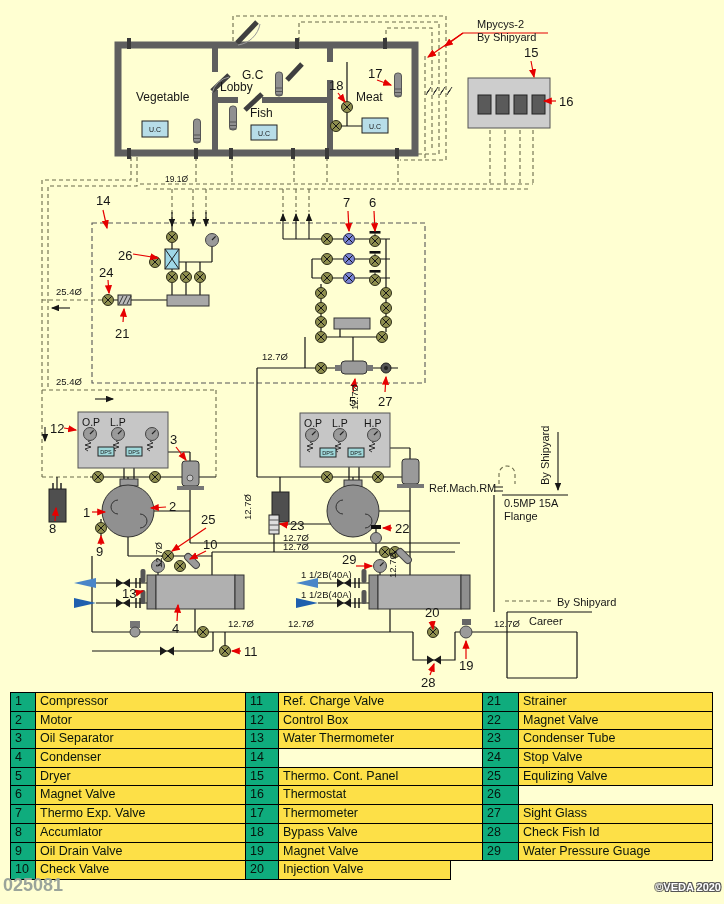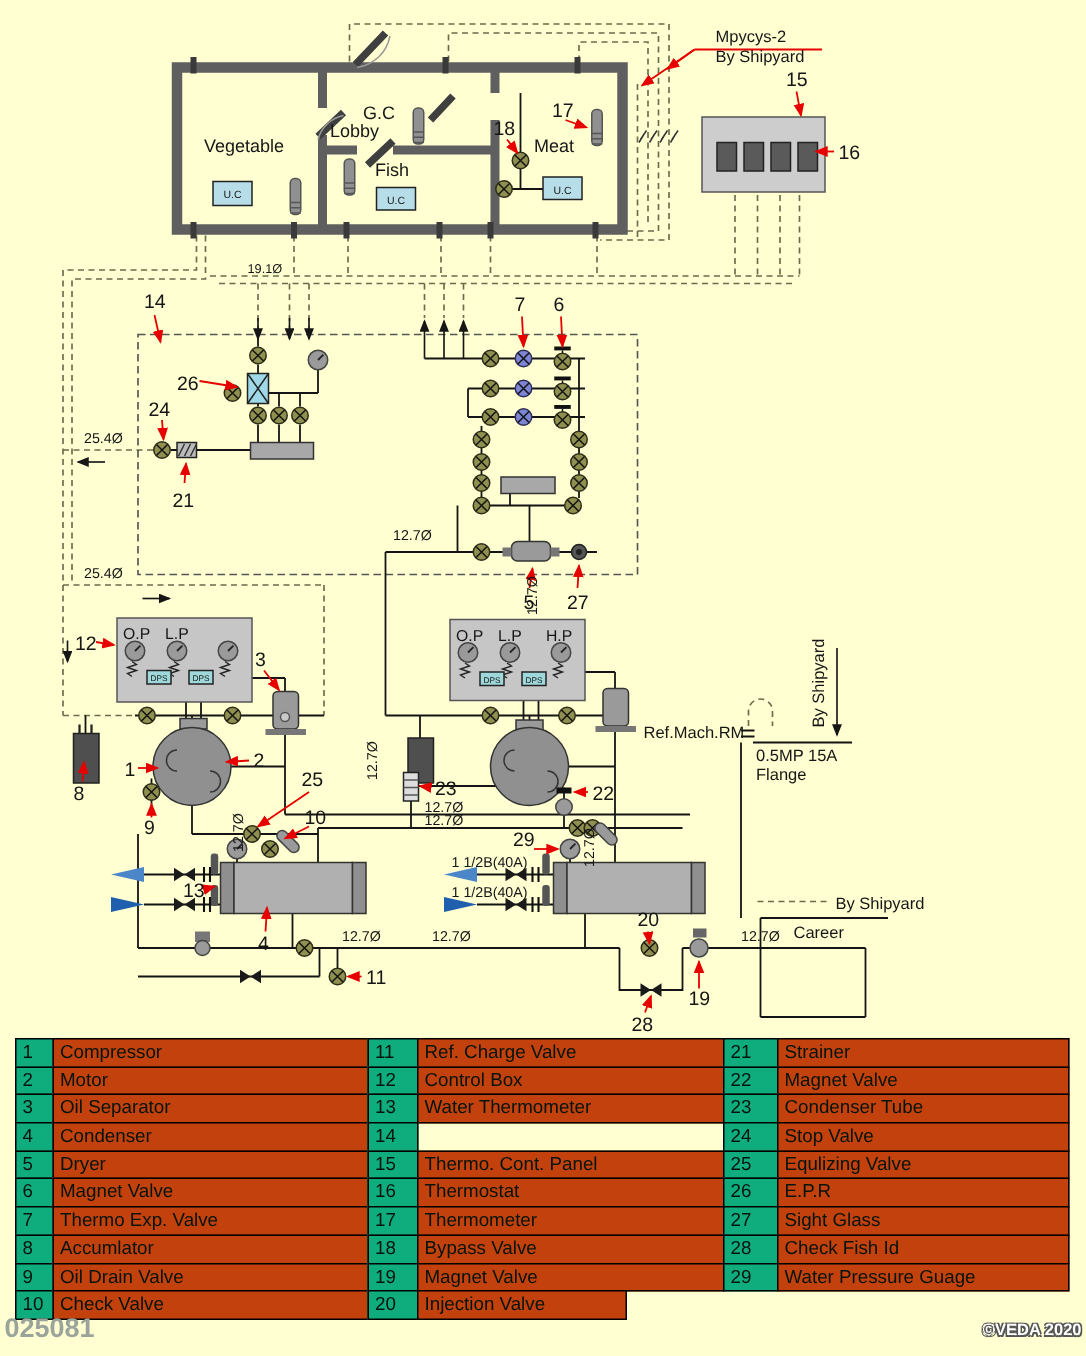--- a/index.html
+++ b/index.html
@@ -8,23 +8,23 @@
   svg text{font-family:"Liberation Sans",sans-serif;fill:#161616;}
   .t13{font-size:13px;} .t12{font-size:12px;} .t11{font-size:11px;}
   .t10{font-size:10.5px;} .t9{font-size:9.5px;} .t8{font-size:8.5px;}
   .t7{font-size:7px;} .t5{font-size:5.5px;}
   
   .lg-group{position:absolute;}
   .lg-row{display:flex;height:19.7px;margin-top:-1px;}
   .lg-num,.lg-lbl{border:1px solid #000;box-sizing:border-box;font-size:12.5px;
                   padding:1px 4px;color:#07140d;white-space:nowrap;overflow:hidden;}
   .lg-num{background:#0FAC7D;flex:none;margin-right:-1px;}
-  .lg-lbl{background:#c2410c;flex:1;}
+  .lg-lbl{background:#fde047;flex:1;}
   .g1 .lg-num{width:26px;} .g2 .lg-num{width:34px;} .g3 .lg-num{width:37px;}
-  .lg-lbl.short{flex:none;width:140px;}
+  .lg-lbl.short{flex:none;width:173px;}
   #docnum{position:absolute;left:3px;top:875px;font-size:18px;font-weight:bold;color:#9AA49A;}
   #copyright{position:absolute;right:3px;top:881px;font-size:11px;font-weight:bold;color:#FFFFFF;
              text-shadow:-1px -1px 0 #555,1px -1px 0 #555,-1px 1px 0 #555,1px 1px 0 #555;}
 </style>
 </head>
 <body>
 
 <div id="page">
 
 <svg width="724" height="694" viewBox="0 0 724 694">
@@ -512,21 +512,20 @@
   <div class="lg-row">
         <div class="lg-num">24</div>
         <div class="lg-lbl">Stop Valve</div>
       </div>
   <div class="lg-row">
         <div class="lg-num">25</div>
         <div class="lg-lbl">Equlizing Valve</div>
       </div>
   <div class="lg-row">
         <div class="lg-num">26</div>
-        <div class="lg-lbl">E.P.R</div>
       </div>
   <div class="lg-row">
         <div class="lg-num">27</div>
         <div class="lg-lbl">Sight Glass</div>
       </div>
   <div class="lg-row">
         <div class="lg-num">28</div>
         <div class="lg-lbl">Check Fish Id</div>
       </div>
   <div class="lg-row">

